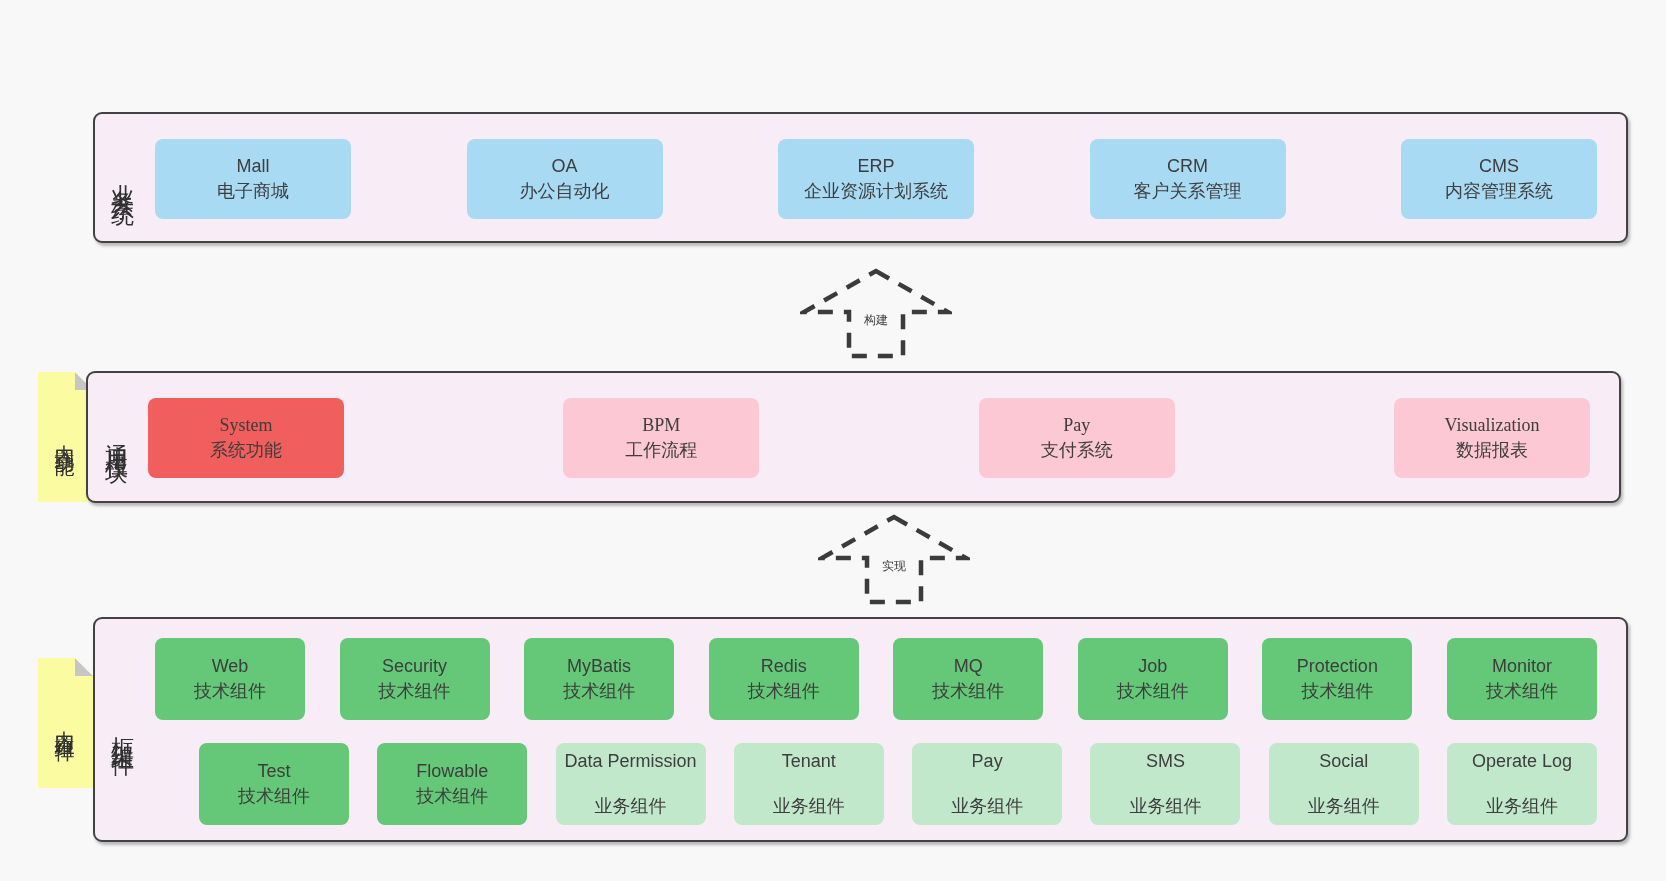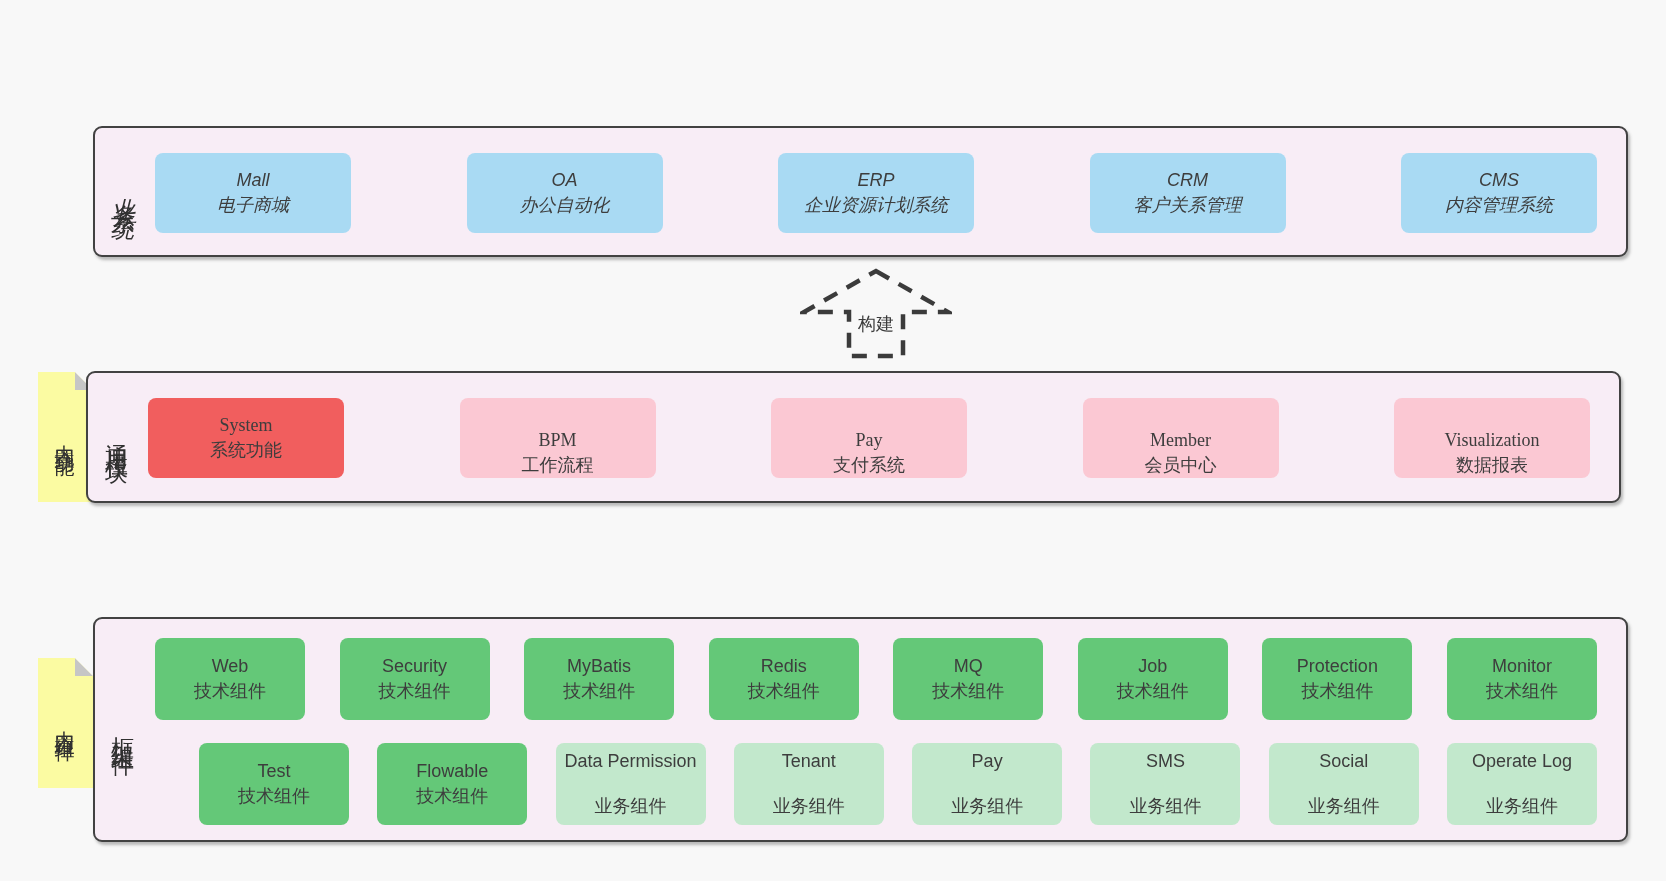--- a/index.html
+++ b/index.html
@@ -5,21 +5,21 @@
   html,body { margin:0; padding:0; }
   body { background:#f8f8f8; font-family:"Liberation Sans", sans-serif; }
   .canvas { position:relative; width:1666px; height:881px; background:#f8f8f8; overflow:hidden; }
 
   
   .layer {
     position:absolute; box-sizing:border-box;
     background:#f8edf6; border:2px solid #424242; border-radius:9px;
     box-shadow:2px 3px 3px rgba(70,70,70,0.35);
   }
-  #layer-business  { left:93px; top:126px; width:1535px; height:131px;font-style:italic; }
+  #layer-business  { left:93px; top:112px; width:1535px; height:131px; }
   #layer-common    { left:86px; top:371px; width:1535px; height:132px;font-family:Liberation Serif, serif; }
   #layer-framework { left:93px; top:617px; width:1535px; height:225px; }
 
   .layer-title {
     position:absolute; left:13px; top:50%; transform:translateY(-50%);
     writing-mode:vertical-rl; text-orientation:upright;
     font-size:23px; letter-spacing:6px; color:#303030; white-space:nowrap;
   }
 
   
@@ -31,21 +31,21 @@
 
   .box {
     box-sizing:border-box; border-radius:8px;
     display:flex; flex-direction:column; align-items:center; justify-content:center;
     text-align:center; color:#3d3d3d; font-size:18px; line-height:25px;
   }
   .row-6 .box { width:196px; }
   .row-8 .box { width:150px; }
   .v-blue       { background:#a9daf3; }
   .v-red        { background:#f15e5e; }
-  .v-pink       { background:#fbc8d3;justify-content:flex-end; }
+  .v-pink       { background:#fbc8d3; }
   .v-green      { background:#64c878; }
   .v-lightgreen { background:#c2e8cc;gap:20px; }
 
   
   .side-tab {
     position:absolute; width:55px; background:#fbfba2;
     clip-path:polygon(0 0, calc(100% - 18px) 0, 100% 18px, 100% 100%, 0 100%);
     filter:drop-shadow(2px 3px 2px rgba(80,80,80,0.30));
     display:flex; align-items:center; justify-content:center;
   }
@@ -60,21 +60,21 @@
     font-size:20px; letter-spacing:4px; color:#303030; white-space:nowrap;
   }
 
   
   .arrow { position:absolute; width:152px; height:94px; }
   #arrow-build     { left:800px; top:266px; }
   #arrow-implement { left:818px; top:512px; }
   .arrow svg { display:block; }
   .arrow-label {
     position:absolute; left:50%; top:46px; transform:translateX(-50%);
-    background:#f8f8f8; padding:0 3px; font-size:18px; color:#3b3b3b; white-space:nowrap;
+    background:#f8f8f8; padding:0 3px; font-size:12px; color:#3b3b3b; white-space:nowrap;
   }
 </style>
 </head>
 <body>
 
 <div class="canvas">
 
   <div class="side-tab" id="tab-common">
     <div class="fold"></div>
     <div class="tab-label">内置功能</div>
@@ -126,30 +126,32 @@
         </div>
         <div class="box v-pink">
           <div class="box-name">BPM</div>
           <div class="box-desc">工作流程</div>
         </div>
         <div class="box v-pink">
           <div class="box-name">Pay</div>
           <div class="box-desc">支付系统</div>
         </div>
         <div class="box v-pink">
-          <div class="box-name">Member</div>
-          <div class="box-desc">会员中心</div>
-        </div>
-        <div class="box v-pink">
           <div class="box-name">Visualization</div>
           <div class="box-desc">数据报表</div>
         </div>
       </div>
   </section>
 
+  <div class="arrow" id="arrow-implement">
+    <svg width="152" height="94" viewBox="0 0 152 94">
+      <polygon points="76,5 148,46 103,46 103,90 49,90 49,46 4,46" fill="none" stroke="#3b3b3b" stroke-width="4.5" stroke-dasharray="15 11"></polygon>
+    </svg>
+    <span class="arrow-label">实现</span>
+  </div>
 
   <section class="layer" id="layer-framework">
     <div class="layer-title">框架组件</div>
     <div class="box-row row-8" id="fw-row-1">
         <div class="box v-green">
           <div class="box-name">Web</div>
           <div class="box-desc">技术组件</div>
         </div>
         <div class="box v-green">
           <div class="box-name">Security</div>

